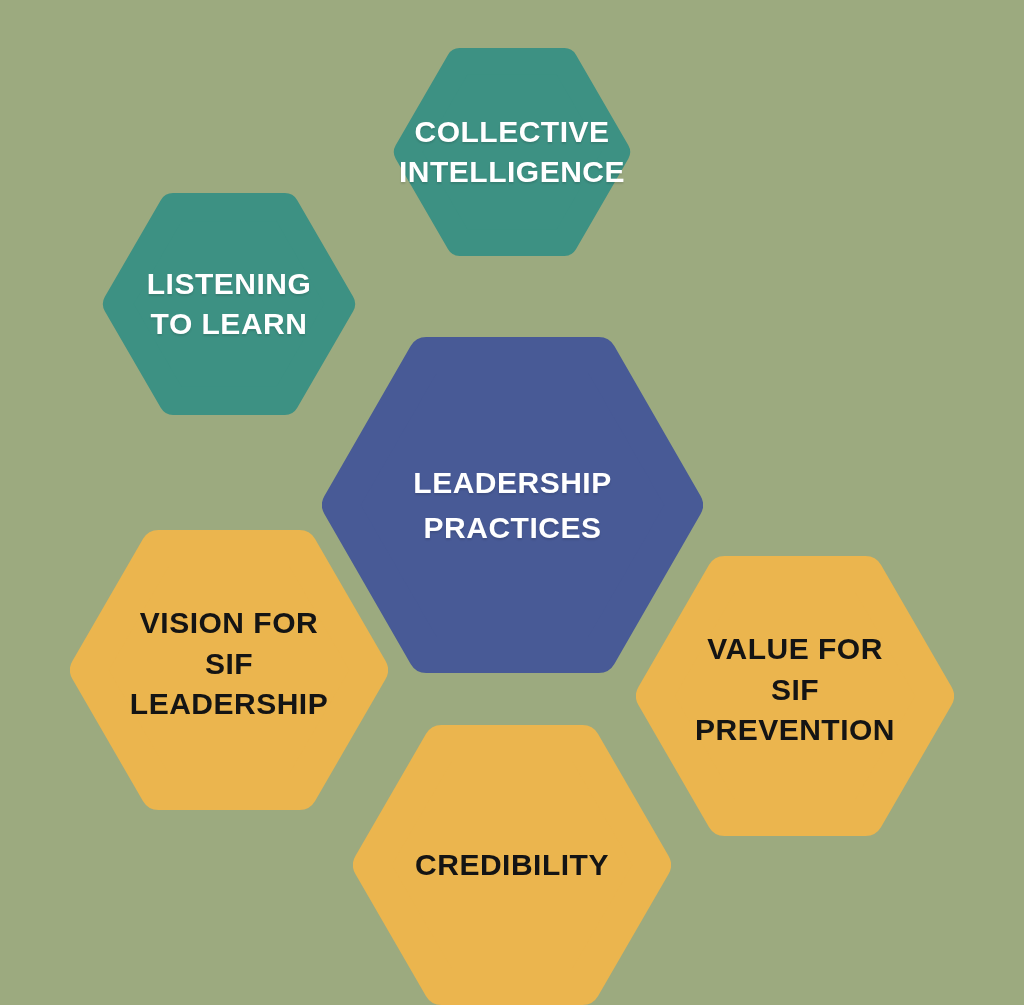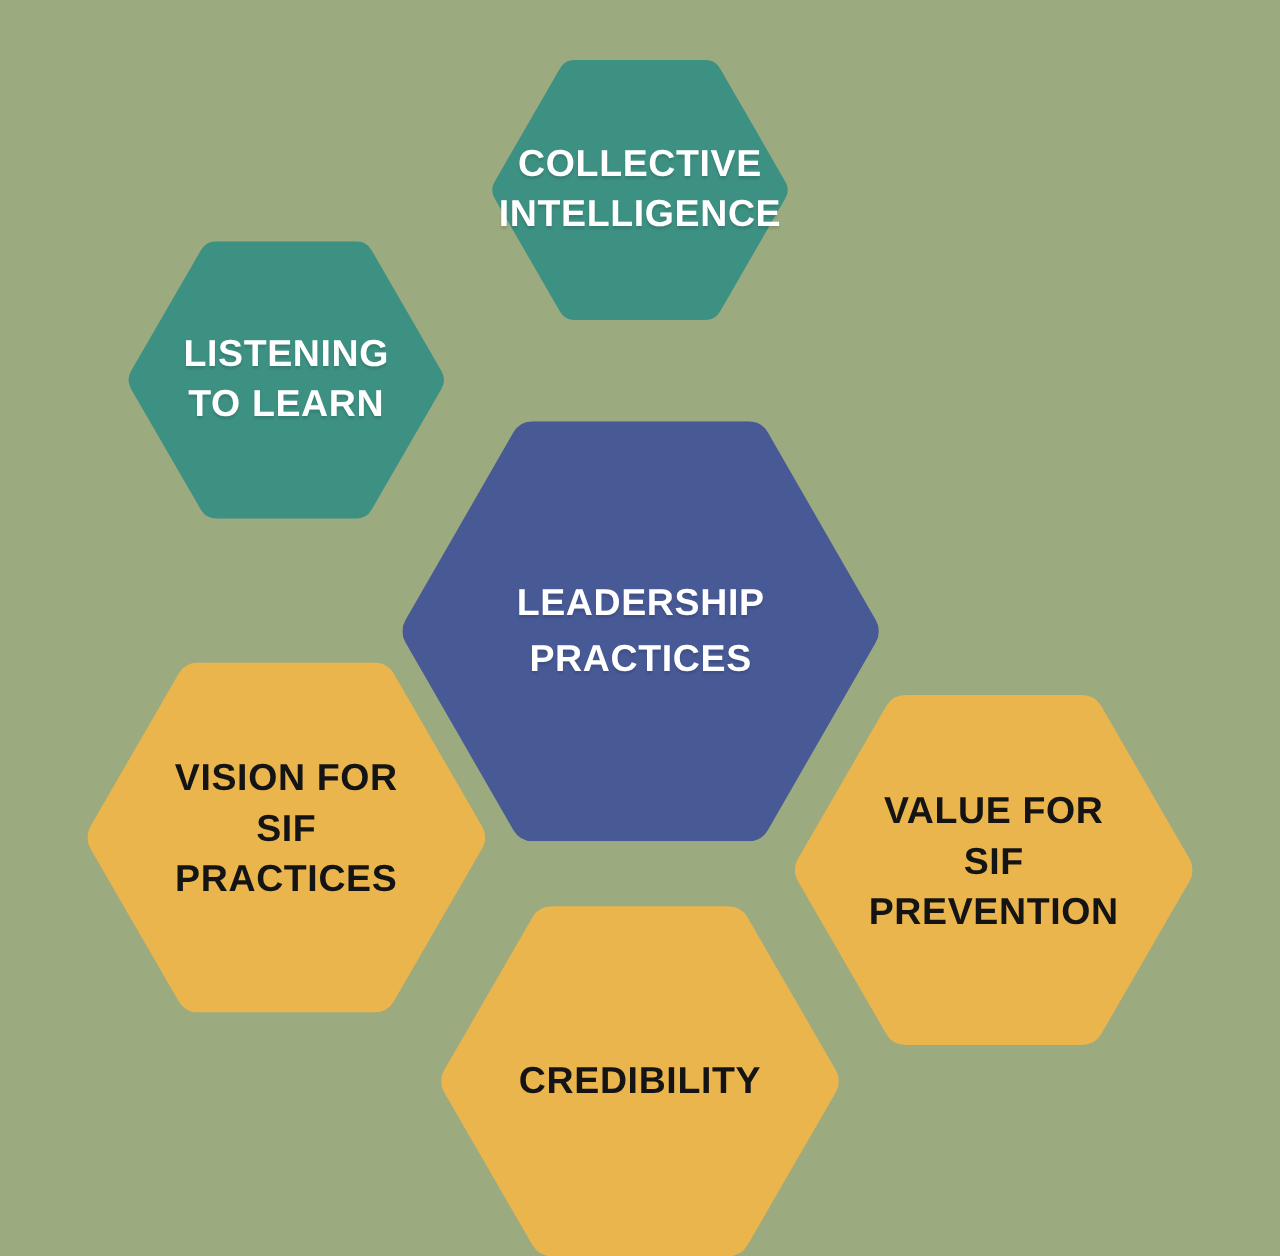--- a/index.html
+++ b/index.html
@@ -96,21 +96,21 @@
 TO LEARN</div>
   </div>
 
 
   <div class="node node--outer node--three pos-lower-left text-dark">
     <svg viewBox="0 0 318 280" aria-hidden="true">
       <path d="M 88.5 18 L 229.5 18 L 300 140 L 229.5 262 L 88.5 262 L 18 140 Z" stroke-width="36" stroke-linejoin="round" fill="#EBB54E" stroke="#EBB54E"></path>
     </svg>
     <div class="hex-label">VISION FOR
 SIF
-PRACTICES</div>
+LEADERSHIP</div>
   </div>
 
   <div class="node node--outer node--three pos-lower-right text-dark">
     <svg viewBox="0 0 318 280" aria-hidden="true">
       <path d="M 88.5 18 L 229.5 18 L 300 140 L 229.5 262 L 88.5 262 L 18 140 Z" stroke-width="36" stroke-linejoin="round" fill="#EBB54E" stroke="#EBB54E"></path>
     </svg>
     <div class="hex-label">VALUE FOR
 SIF
 PREVENTION</div>
   </div>

